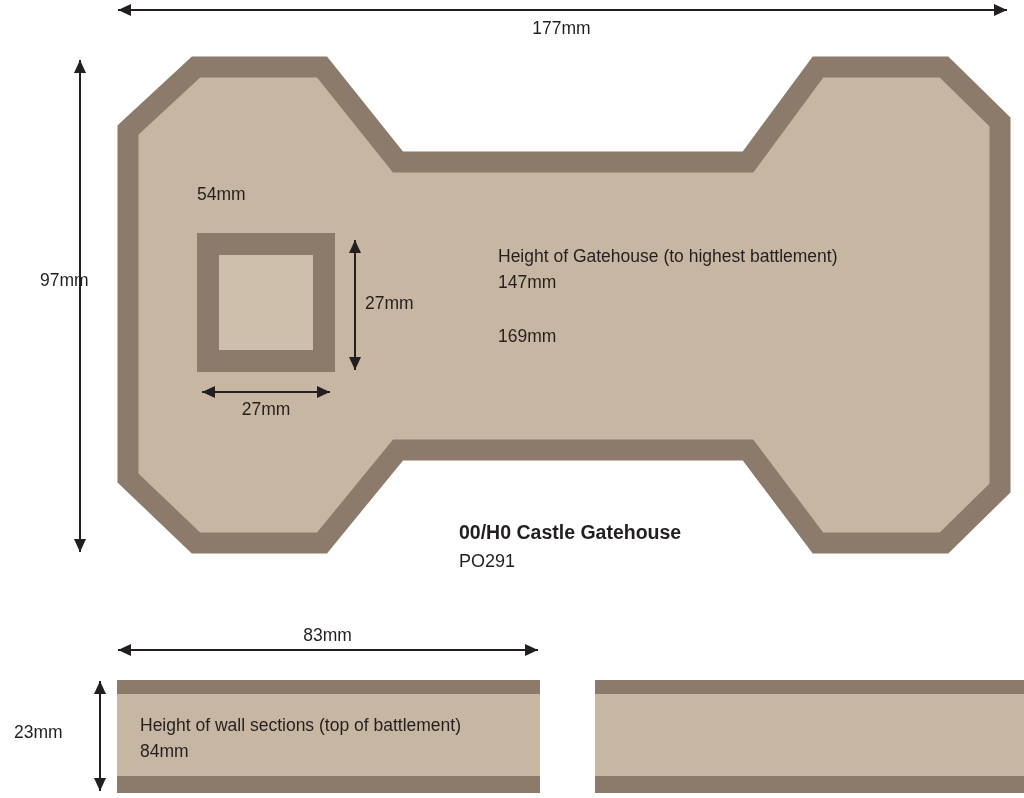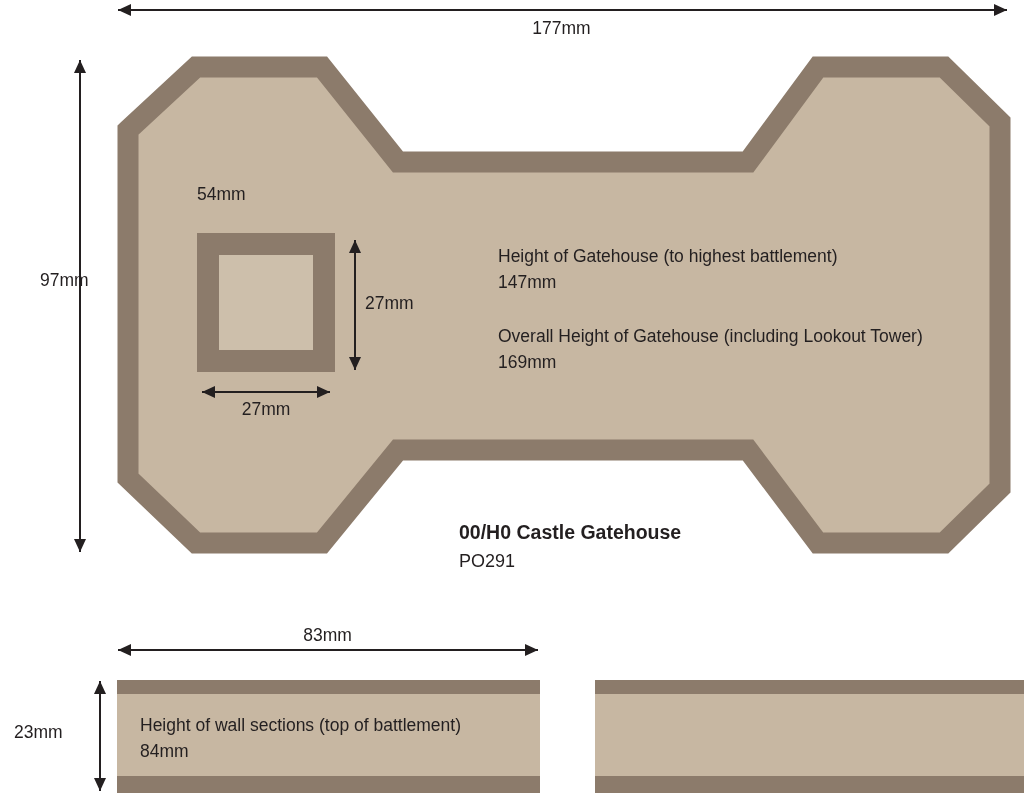--- a/index.html
+++ b/index.html
@@ -91,21 +91,20 @@
   <div class="label" style="left:365px;top:290px;">27mm</div>
 
   <div class="label center" style="left:200px;top:396px;width:132px;">27mm</div>
 
   <div class="label" style="left:498px;top:243px;">
     <div>Height of Gatehouse (to highest battlement)</div>
     <div>147mm</div>
   </div>
 
   <div class="label" style="left:498px;top:323px;">
-    <div>Overall Height of Gatehouse (including Lookout Tower)</div>
     <div>169mm</div>
   </div>
 
   <div class="title" style="left:459px;top:521px;">00/H0 Castle Gatehouse</div>
   <div class="subtitle" style="left:459px;top:551px;">PO291</div>
 
   <div class="label center" style="left:117px;top:622px;width:421px;">83mm</div>
 
   <div class="label" style="left:14px;top:719px;text-align:center;">23mm</div>
 

